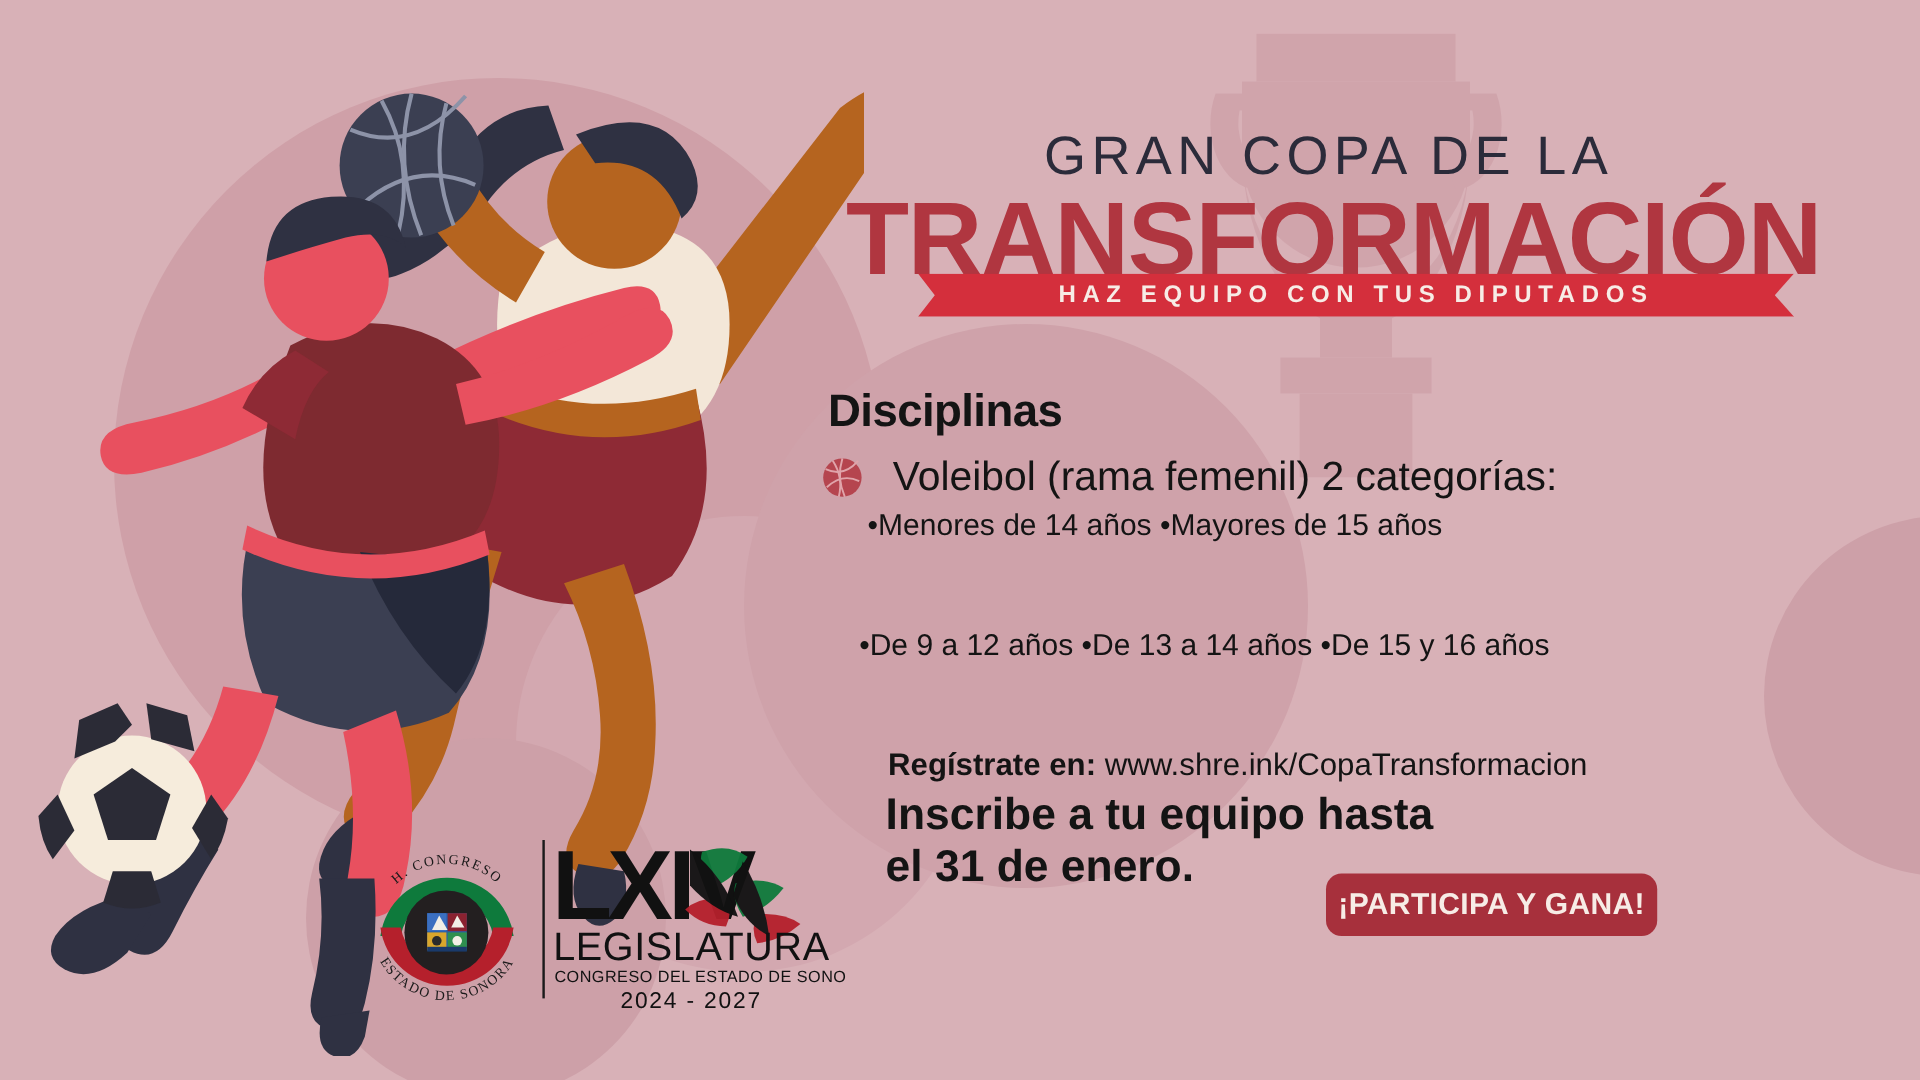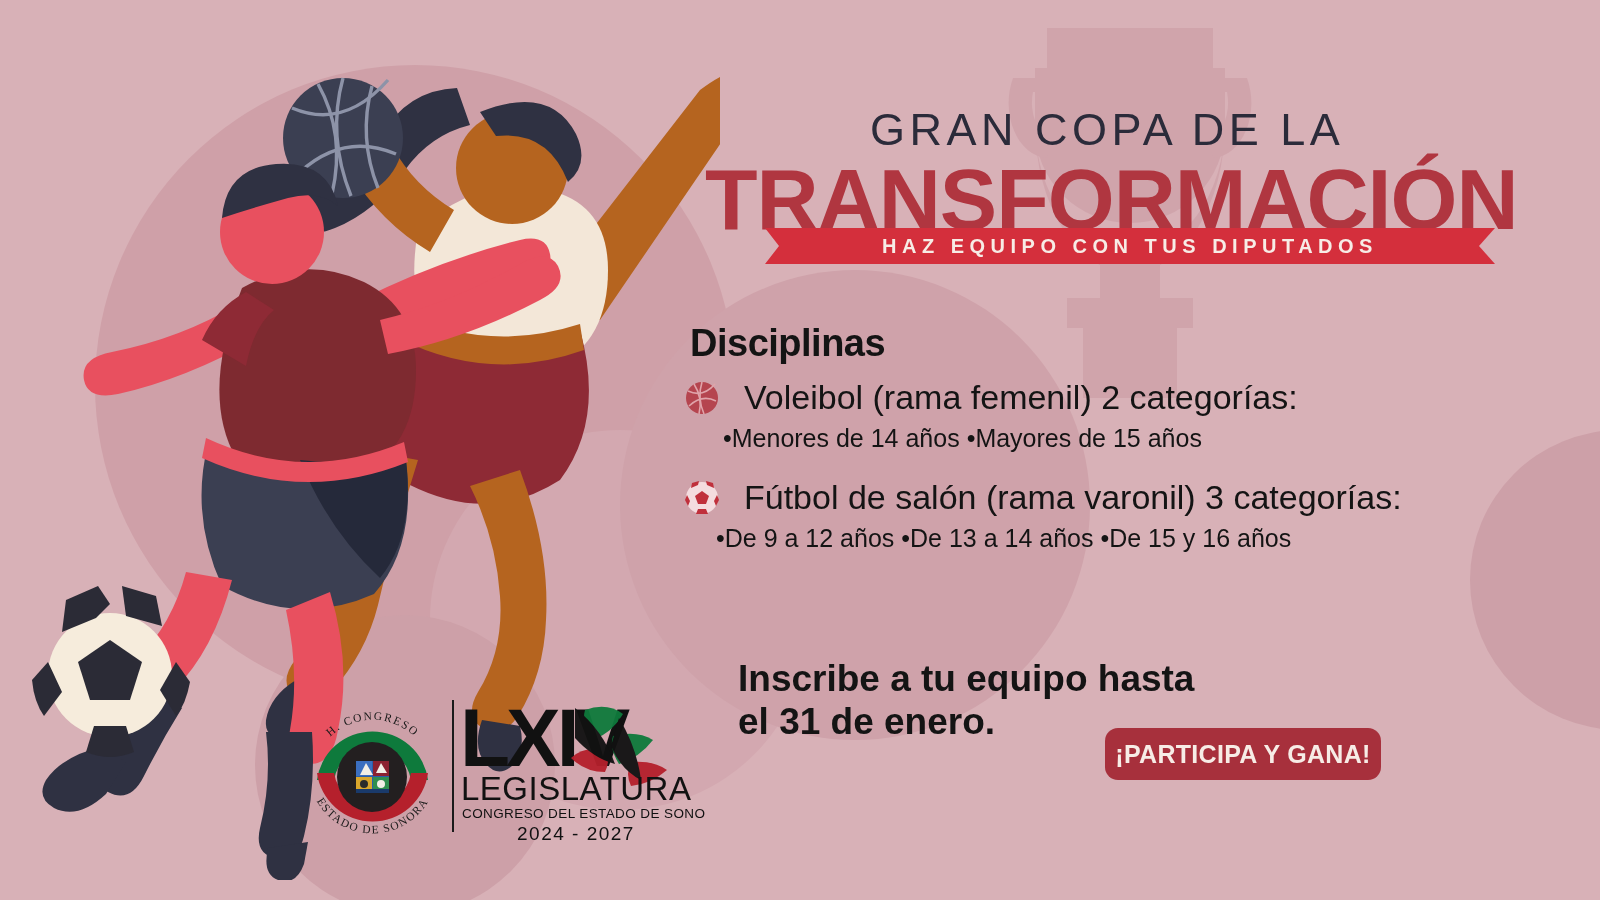--- a/index.html
+++ b/index.html
@@ -216,36 +216,26 @@
           <path d="M3 10 q15 7 27 -7"></path>
           <path d="M4 25 q13 -12 27 -5"></path>
           <path d="M17 1 q-5 16 2 32"></path>
           <path d="M9 3 q9 14 5 30"></path>
         </g>
       </svg>
       <span class="disc-main">Voleibol (rama femenil) 2 categorías:</span>
     </div>
     <div class="disc-sub vb">•Menores de 14 años •Mayores de 15 años</div>
 
-    <div class="disc-row fs">
-      <svg class="ball-icon" viewBox="0 0 34 34">
-        <circle cx="17" cy="17" r="16" fill="#f4dcdf"></circle>
-        <g fill="#c0303c">
-          <path d="M17 10 l7 5 l-3 8 h-8 l-3 -8 z"></path>
-          <path d="M13 4 l-7 3 l1 -5 l7 -2 z"></path>
-          <path d="M22 4 l7 3 l-1 -5 l-7 -2 z"></path>
-          <path d="M5 20 l-3 -6 l-2 5 l3 6 z"></path>
-          <path d="M29 20 l3 -6 l2 5 l-3 6 z"></path>
-          <path d="M13 28 l8 0 l2 5 l-12 0 z"></path>
-        </g>
-      </svg>
-      <span class="disc-main">Fútbol de salón (rama varonil) 3 categorías:</span>
+    <div class="disc-sub fs">•De 9 a 12 años   •De 13 a 14 años   •De 15 y 16 años</div>
+
+    <div class="reg-line">
+      <b>Regístrate en:</b>
+      <span> www.shre.ink/CopaTransformacion</span>
     </div>
-    <div class="disc-sub fs">•De 9 a 12 años   •De 13 a 14 años   •De 15 y 16 años</div>
-
     <div class="inscribe">
       <div>Inscribe a tu equipo hasta</div>
       <div>el  31 de enero.</div>
     </div>
 
     <div class="cta">¡PARTICIPA Y GANA!</div>
   </div>
 
   <svg class="seal" viewBox="0 0 165 165">
     <defs>

